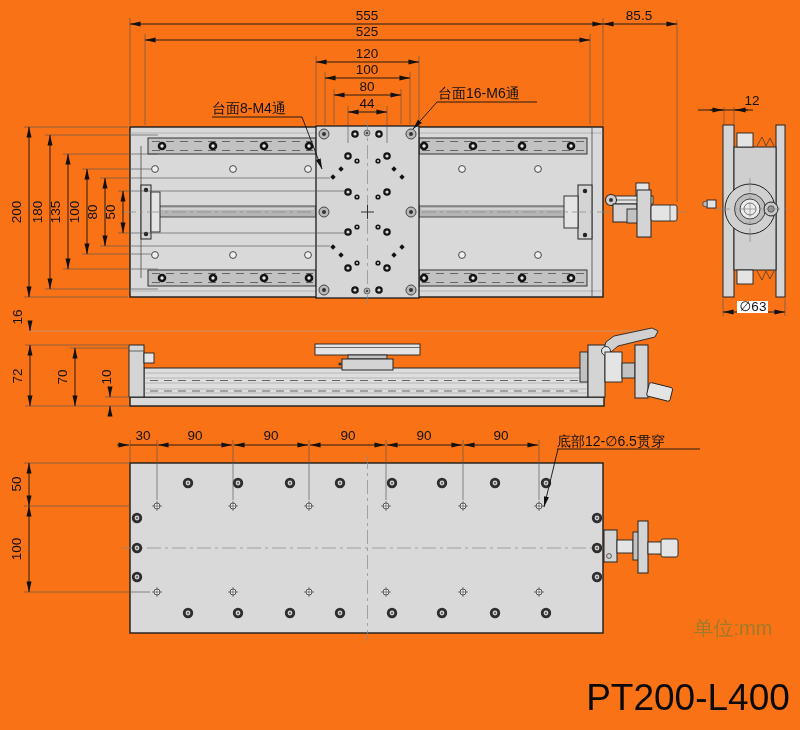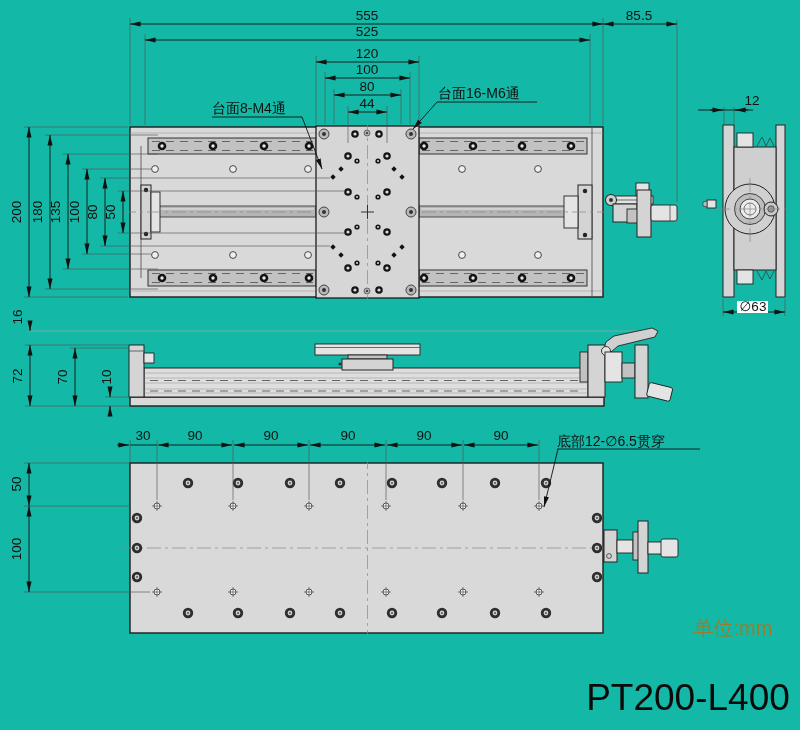--- a/index.html
+++ b/index.html
@@ -1,16 +1,16 @@
 <!DOCTYPE html>
 <html><head>
 <meta charset="utf-8">
 <style>
   html,body{margin:0;padding:0;background:#fff;}
-  .stage{position:relative;width:800px;height:730px;background:#14b8a6;overflow:hidden;
+  .stage{position:relative;width:800px;height:730px;background:#f97316;overflow:hidden;
          font-family:"Liberation Sans","DejaVu Sans",sans-serif;}
   svg{display:block}
   .outline{fill:#d9d9d9;stroke:#1c1c1c;stroke-width:1.4}
   .part{fill:#d4d4d4;stroke:#222;stroke-width:1}
   .part-light{fill:#e4e4e4;stroke:#222;stroke-width:.9}
   .part-dark{fill:#c2c2c2;stroke:#222;stroke-width:.9}
   .shaft{fill:#b5b5b5;stroke:#333;stroke-width:.8}
   .edge{stroke:#333;stroke-width:.7;fill:none}
   .edge-light{stroke:#9a9a9a;stroke-width:.6;fill:none}
   .dim{stroke:#111;stroke-width:.9;fill:none}

